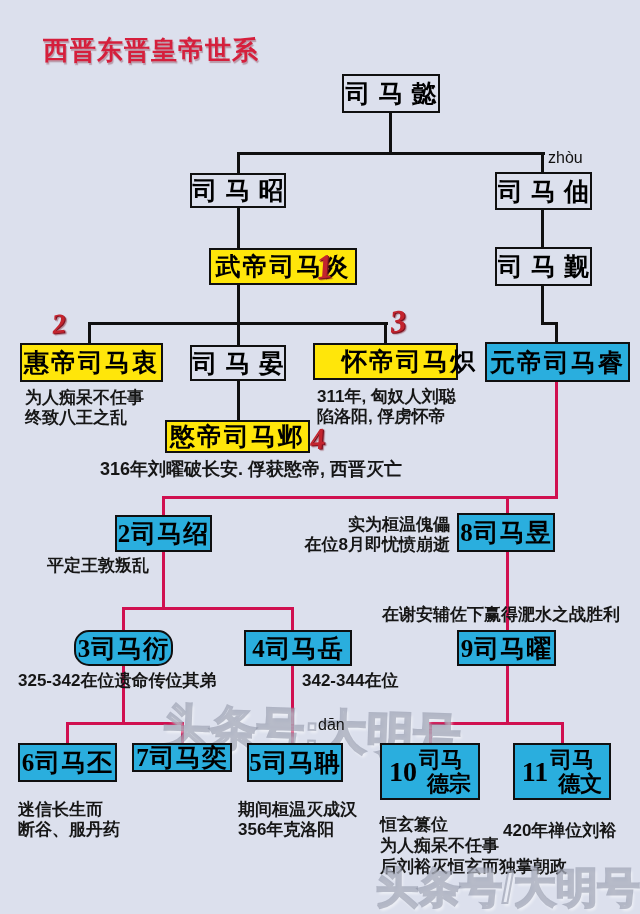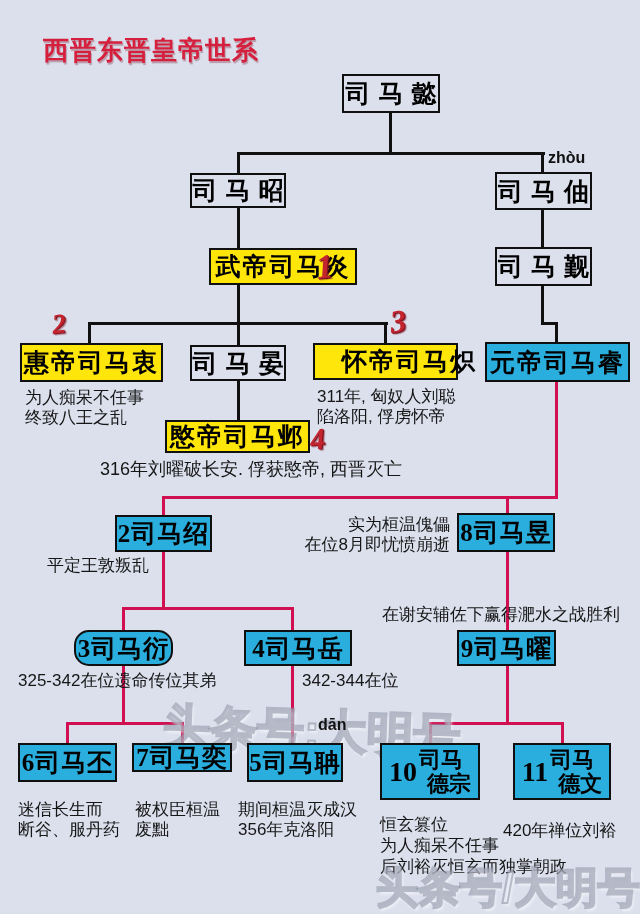--- a/index.html
+++ b/index.html
@@ -20,23 +20,23 @@
        font-family:"Liberation Serif",serif;font-weight:bold;color:#000;
        white-space:nowrap;}
   .box.yellow{background:var(--yellow);}
   .box.cyan{background:var(--cyan);}
   .lbl3{font-size:25px;letter-spacing:8px;text-indent:8px;}
   .lbl4{font-size:25px;letter-spacing:1px;}
   .lbl5{font-size:25px;letter-spacing:2px;}
   .box .num{font-size:28px;margin-right:2px;}
   .box .col{display:flex;flex-direction:column;align-items:flex-start;
             font-size:22px;line-height:24px;}
-  .note{position:absolute;font-weight:normal;color:#161616;font-size:17px;
+  .note{position:absolute;font-weight:bold;color:#161616;font-size:17px;
         line-height:20px;white-space:nowrap;}
-  .pinyin{position:absolute;font-weight:bold;color:#111;font-size:16px;white-space:nowrap;}
+  .pinyin{position:absolute;font-weight:normal;color:#111;font-size:16px;white-space:nowrap;}
   .gen-num{position:absolute;font-family:"Liberation Serif",serif;font-style:italic;
            font-weight:bold;color:var(--numred);transform:rotate(-6deg);
            text-shadow:1px 1px 0 #7d1220, 2px 2px 1px rgba(125,18,32,.45);}
   .watermark{position:absolute;font-weight:bold;white-space:nowrap;
              color:rgba(236,238,246,.38);
              -webkit-text-stroke:2px rgba(138,143,163,.55);
              text-shadow:2px 3px 3px rgba(255,255,255,.55);}
 </style>
 </head>
 <body>
@@ -175,24 +175,20 @@
     <div>实为桓温傀儡</div>
     <div>在位8月即忧愤崩逝</div>
   </div>
   <div class="note" style="left:382px;top:605px;">在谢安辅佐下赢得淝水之战胜利</div>
   <div class="note" style="left:18px;top:671px;">325-342在位遗命传位其弟</div>
   <div class="note" style="left:302px;top:671px;">342-344在位</div>
   <div class="note" style="left:18px;top:800px;">
     <div>迷信长生而</div>
     <div>断谷、服丹药</div>
   </div>
-  <div class="note" style="left:135px;top:800px;">
-    <div>被权臣桓温</div>
-    <div>废黜</div>
-  </div>
   <div class="note" style="left:238px;top:800px;">
     <div>期间桓温灭成汉</div>
     <div>356年克洛阳</div>
   </div>
   <div class="note" style="left:380px;top:814px;line-height:21px;">
     <div>恒玄篡位</div>
     <div>为人痴呆不任事</div>
     <div>后刘裕灭恒玄而独掌朝政</div>
   </div>
   <div class="note" style="left:503px;top:821px;">420年禅位刘裕</div>

